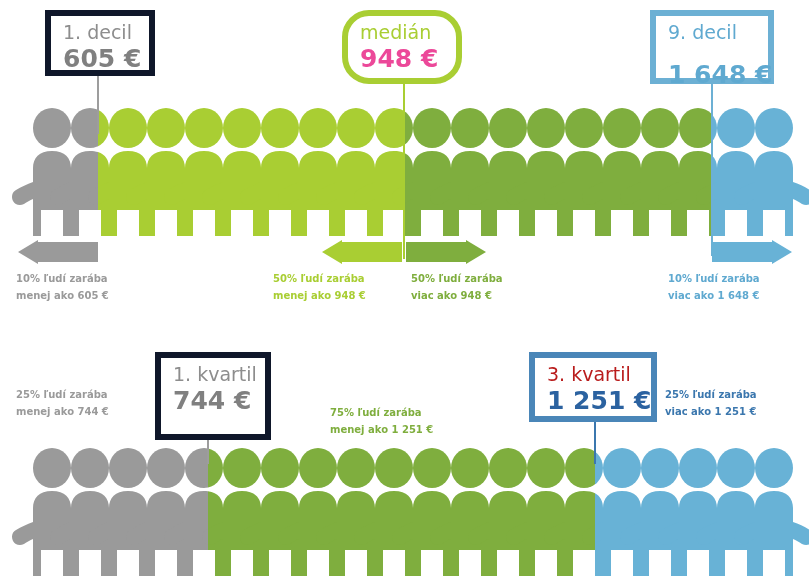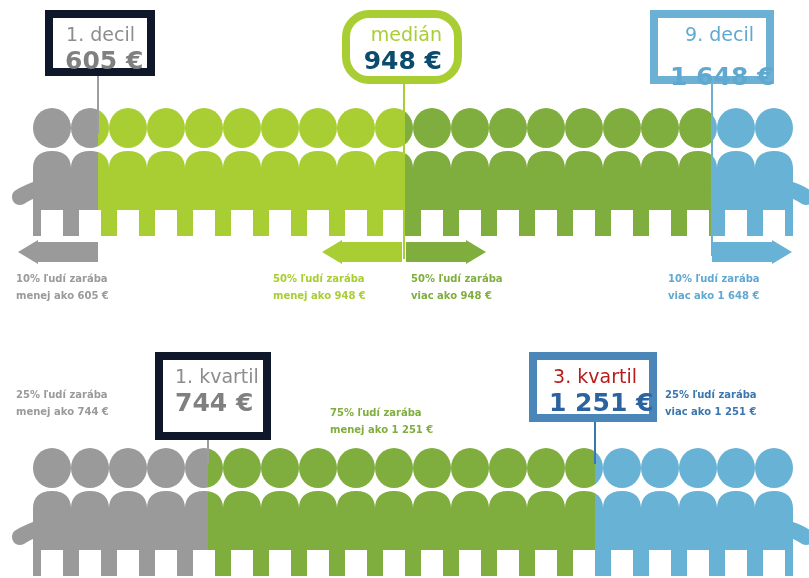--- a/index.html
+++ b/index.html
@@ -5,30 +5,30 @@
   html,body{margin:0;padding:0;}
   body{
     width:809px;height:578px;background:#ffffff;position:relative;
     font-family:"DejaVu Sans","Liberation Sans",sans-serif;
     overflow:hidden;
   }
   .canvas{position:absolute;left:0;top:0;width:809px;height:578px;}
 
   
   .callout{
-    position:absolute;background:#ffffff;border:8px solid #0f172a;
-    box-sizing:border-box;text-align:right;z-index:40;
+    position:absolute;background:#ffffff;border:6px solid #0f172a;
+    box-sizing:border-box;text-align:left;z-index:40;
     padding:4px 12px 6px 12px;
   }
   .callout .ttl{font-size:19px;color:#8d8d8d;line-height:24px;white-space:nowrap;}
   .callout .val{font-size:25px;font-weight:bold;color:#808080;line-height:29px;white-space:nowrap;}
 
   .callout.green{border-color:#a9ce33;}
   .callout.green .ttl{color:#a9ce33;}
-  .callout.green .val{color:#0c4a6e;}
+  .callout.green .val{color:#ec4899;}
 
   .callout.blue{border-color:#6cb0d4;}
   .callout.blue .ttl{color:#5fa9d0;}
   .callout.blue .val{color:#5fa9d0;margin-top:16px;}
 
   .callout.dblue{border-color:#4a86b8;}
   .callout.dblue .ttl{color:#b91c1c;}
   .callout.dblue .val{color:#2b62a0;}
 
   

